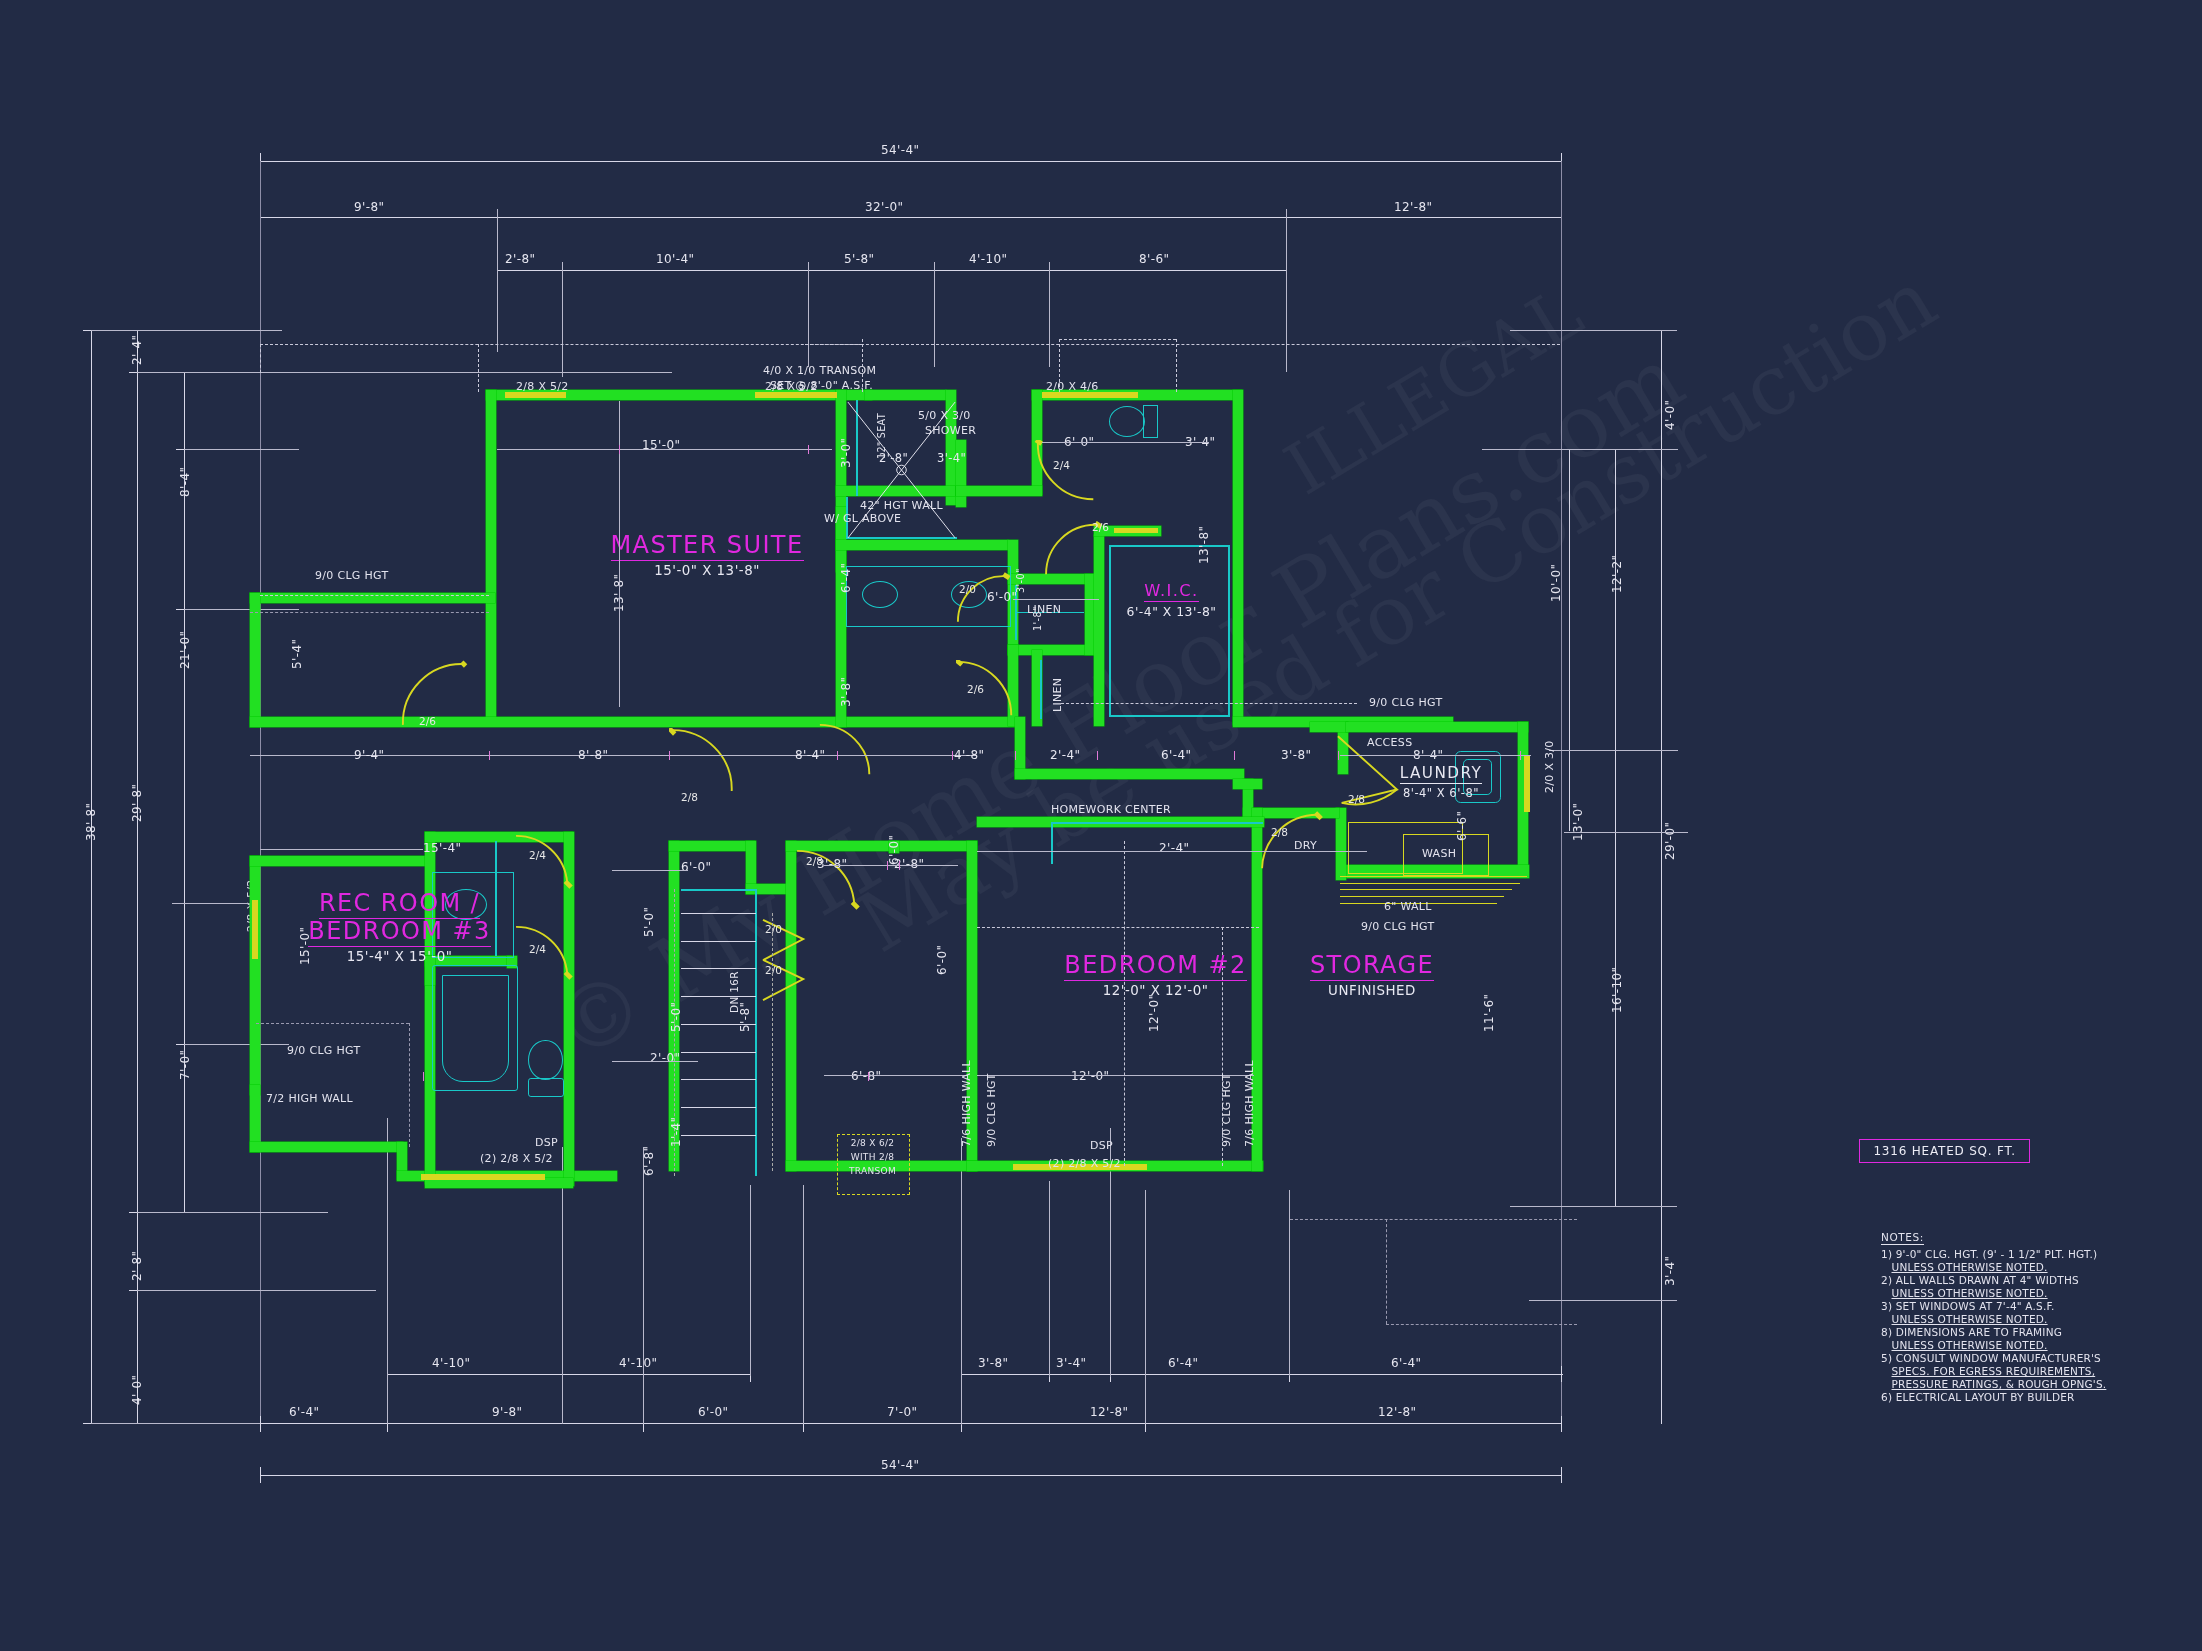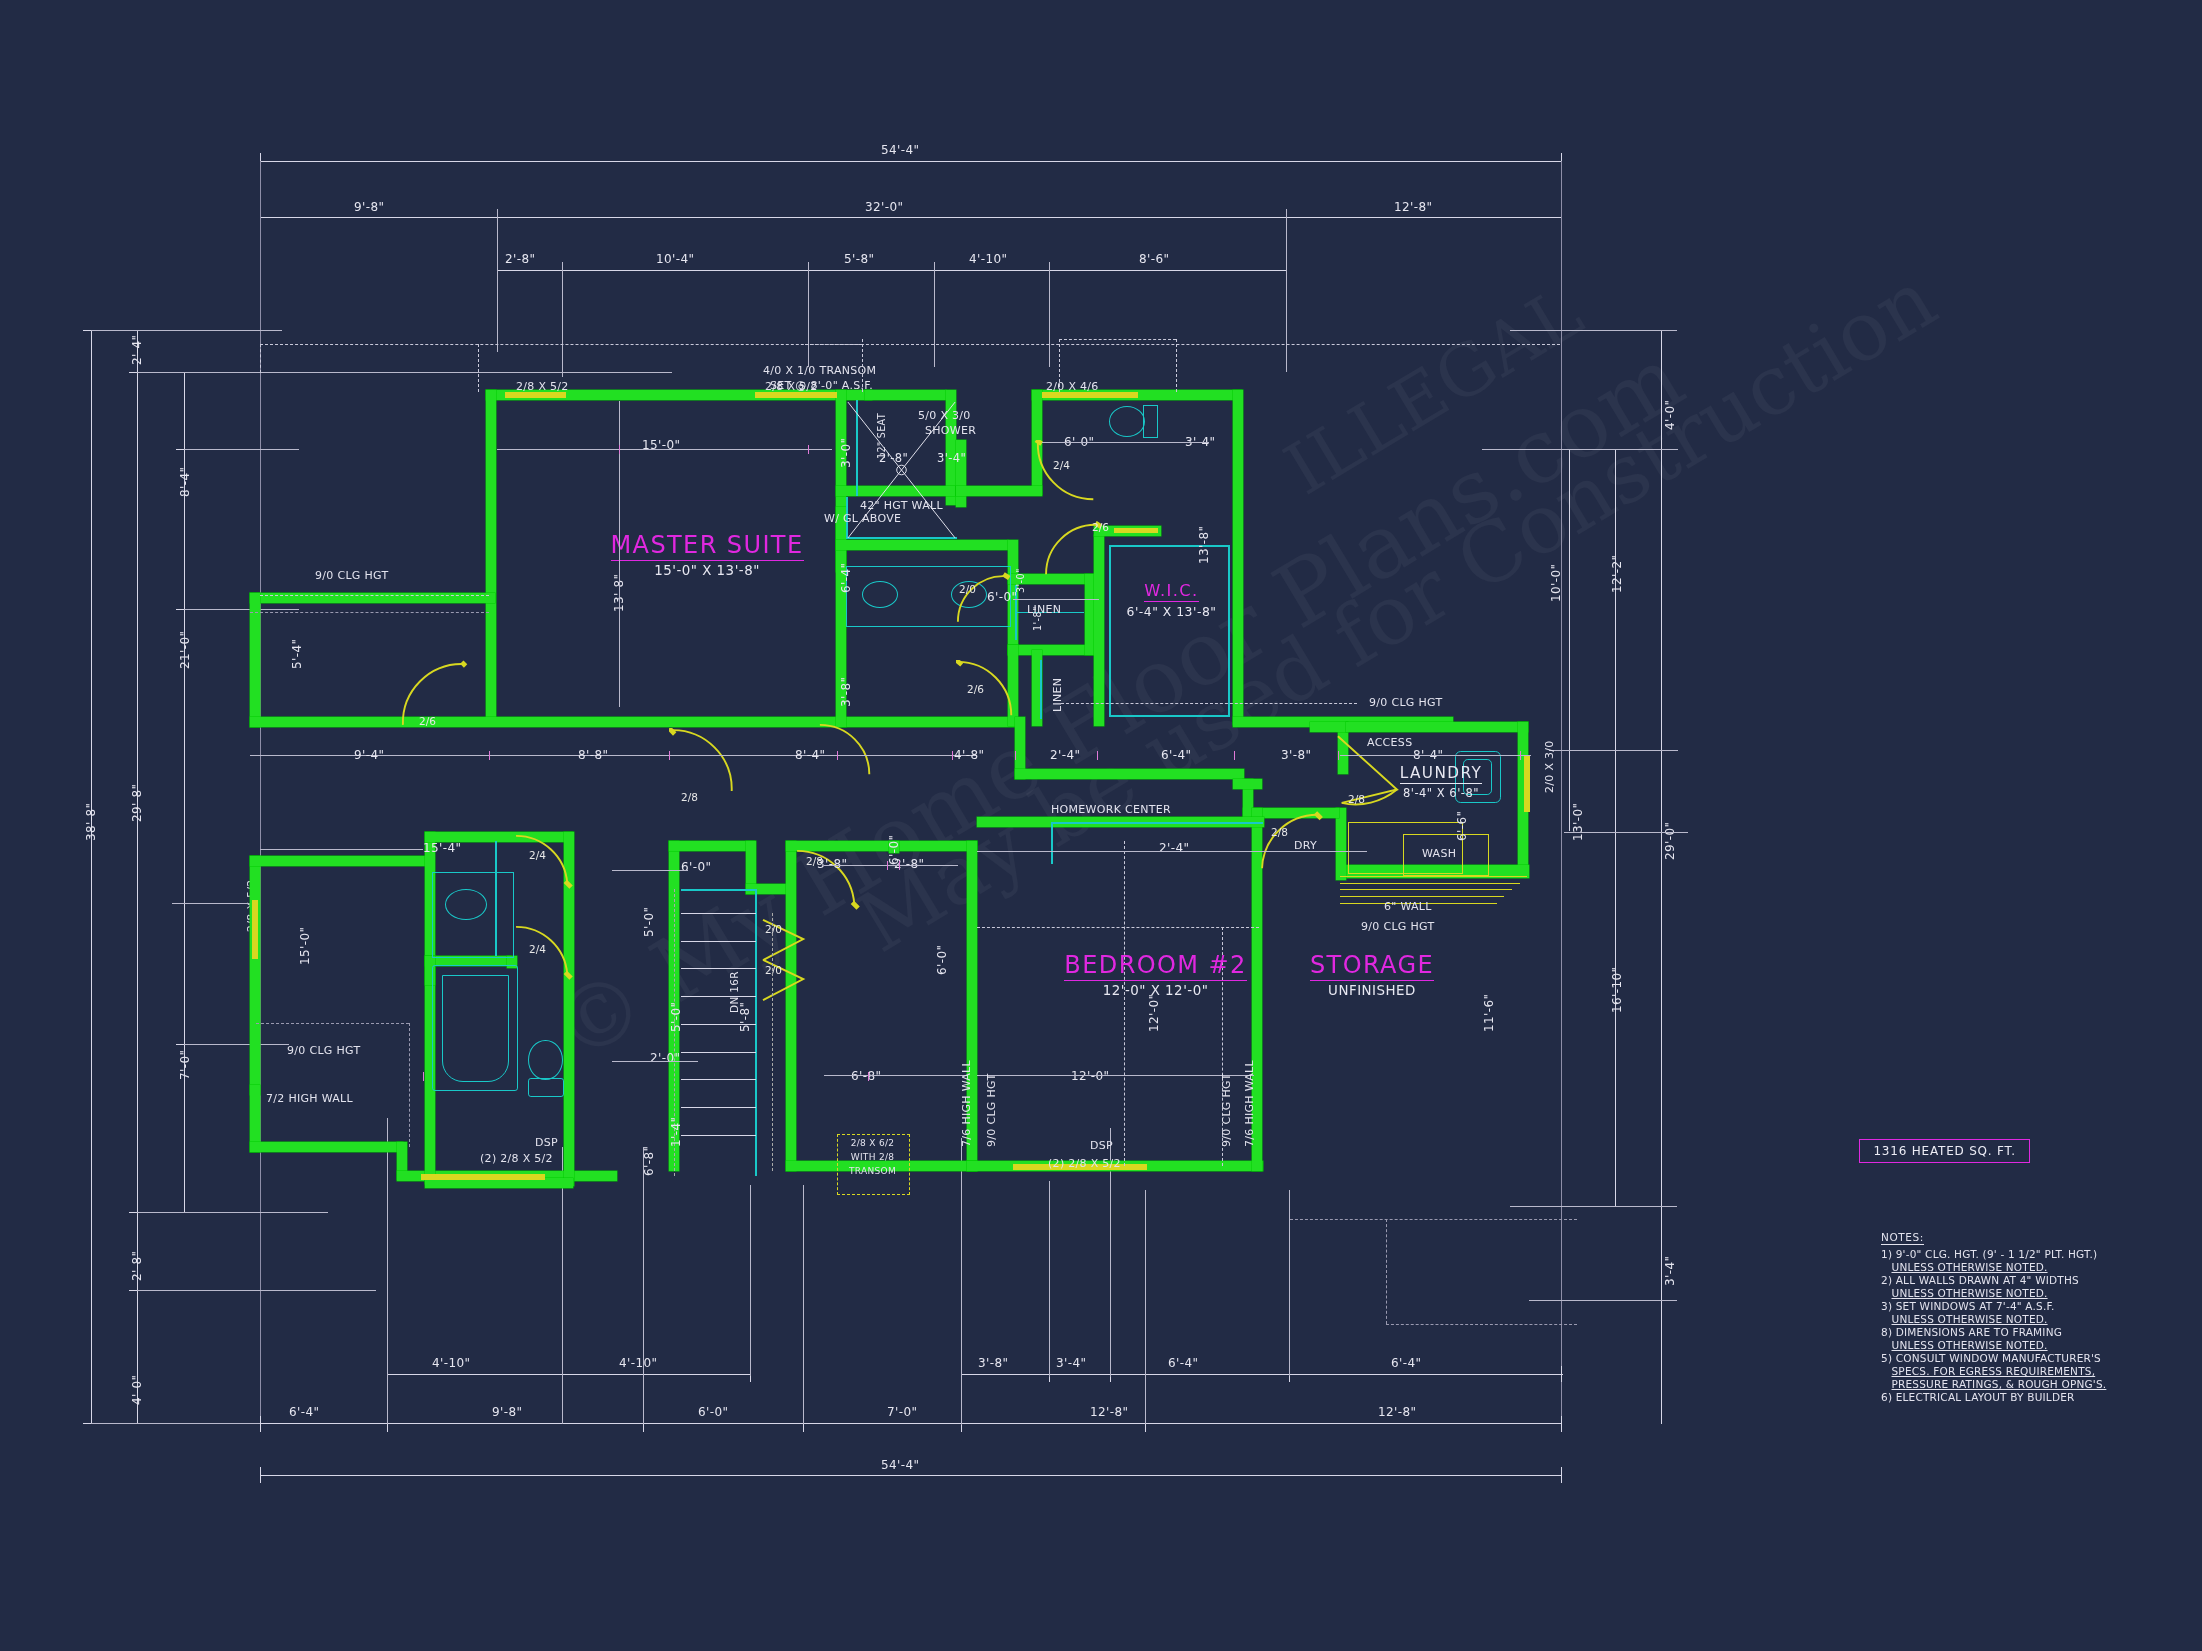--- a/index.html
+++ b/index.html
@@ -520,20 +520,25 @@
   <div class="room" style="left:1071px;top:581px;width:201px;">
     <div class="nm" style="font-size:16.3px;">W.I.C.</div>
     <div class="dim" style="font-size:12.4px;">6'-4" X 13'-8"</div>
   </div>
 
   <div class="room" style="left:1355px;top:763px;width:172px;">
     <div class="nm" style="color:#e8e8f2;border-bottom-color:#e8e8f2;font-size:15.3px;">LAUNDRY</div>
     <div class="dim" style="font-size:11.5px;">8'-4" X 6'-8"</div>
   </div>
 
+  <div class="room" style="left:256px;top:889px;width:287px;">
+    <div class="nm">REC ROOM /</div><br>
+    <div class="nm" style="margin-top:-1.9px;">BEDROOM #3</div>
+    <div class="dim">15'-4" X 15'-0"</div>
+  </div>
 
   <div class="room" style="left:1036px;top:951px;width:239px;">
     <div class="nm">BEDROOM #2</div>
     <div class="dim">12'-0" X 12'-0"</div>
   </div>
 
   <div class="room" style="left:1262px;top:951px;width:220px;">
     <div class="nm">STORAGE</div>
     <div class="dim">UNFINISHED</div>
   </div>

